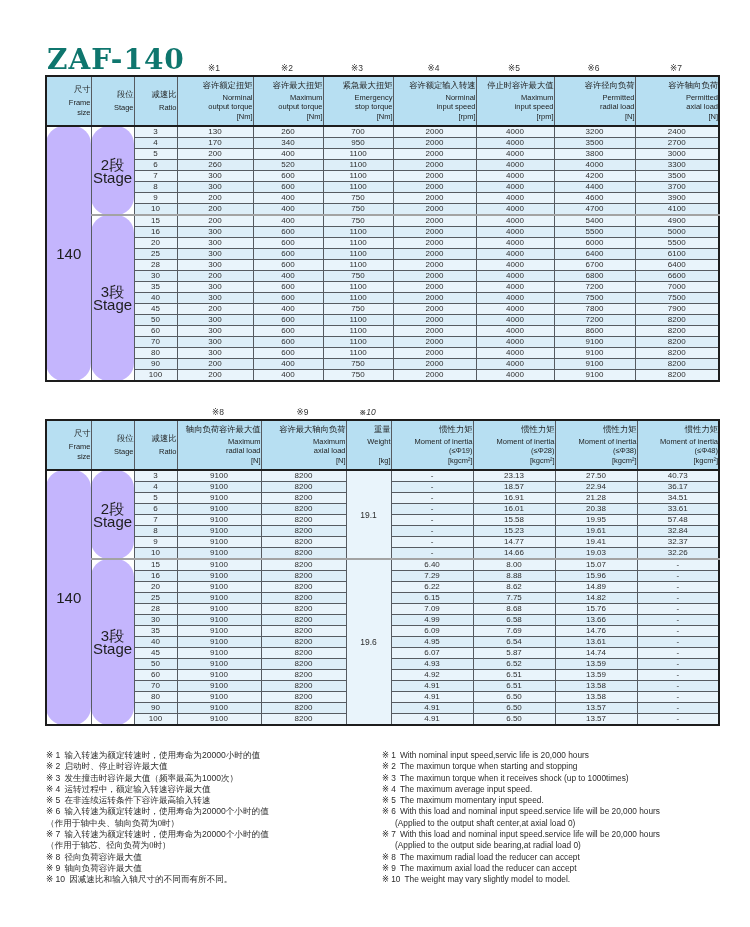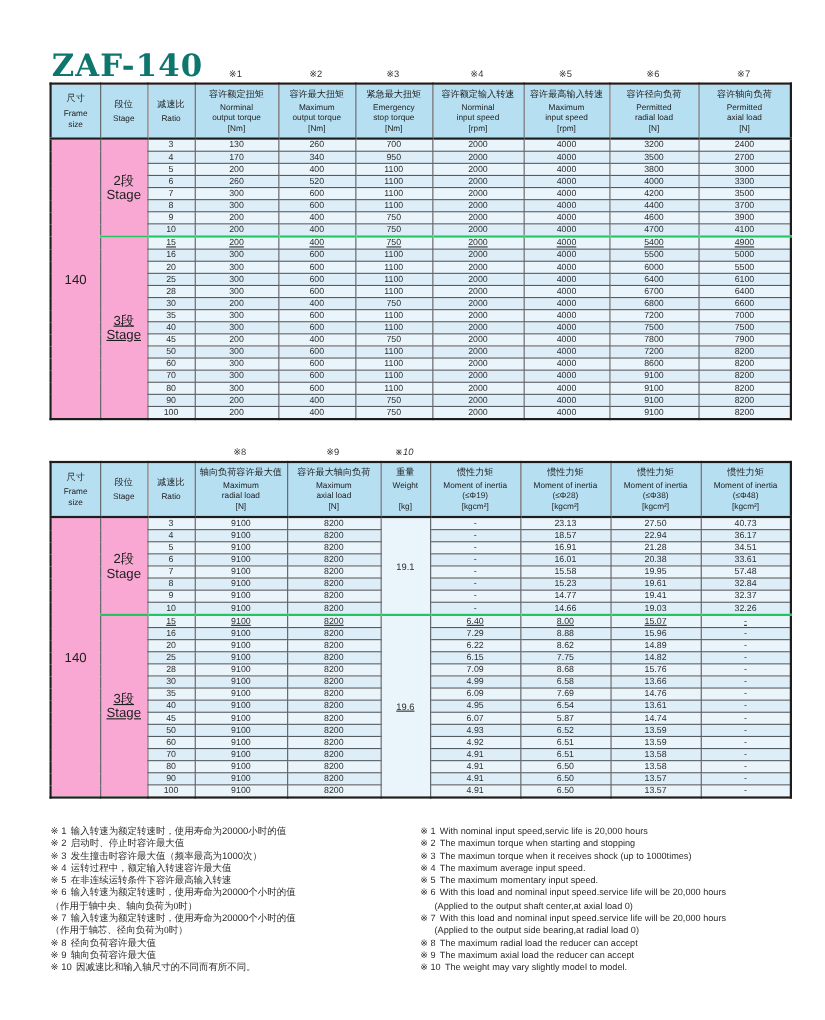--- a/index.html
+++ b/index.html
@@ -29,33 +29,33 @@
 
   table.spec {
     border-collapse:collapse; table-layout:fixed; width:673px;
     border:2px solid #1d1d1d;
   }
   table.spec th, table.spec td {
     border:1px solid #565b61; overflow:hidden; white-space:nowrap;
   }
   table.spec thead th {
     background:#b7dff2; font-weight:normal; font-size:7.5px; line-height:9.5px;
-    padding:4px 0; text-align:center; vertical-align:middle; color:#1e1e1e;
+    padding:4px 0; text-align:right; vertical-align:middle; color:#1e1e1e;
     border-bottom:2px solid #1d1d1d;
   }
   table.spec thead th div.hcn { font-size:8.3px; margin-bottom:2px; }
   table.spec thead th.idcol div.hcn { margin-bottom:4px; }
   table.spec td {
     height:10.4px; line-height:10px; font-size:8px; text-align:center;
     padding:0; color:#2e2e2e; background:#e9f4fb;
   }
   table.spec tr.even td { background:#ddeef8; }
-  table.spec tr.sec-start td { border-top:2px solid #22c55e;text-decoration:underline; }
+  table.spec tr.sec-start td { border-top:2px solid #a3a3a3; }
   table.spec td.solid {
-    background:#f9a8d4; font-size:12px; color:#1e1e1e; vertical-align:middle;
+    background:#c4b5fd; font-size:15px; color:#1e1e1e; vertical-align:middle;border-radius:18px;
   }
   table.spec td.solid div { line-height:13px; }
   table.spec td.spanval { background:#e9f4fb; font-size:8.5px; vertical-align:middle; }
 
   .footnotes {
     position:absolute; left:46px; top:750px; width:676px;
     display:flex; flex-direction:row;
   }
   .fn-col { flex:0 0 auto; }
   #fn-cn { width:336px; font-size:8.6px; line-height:11.3px; color:#2b2b2b; }
@@ -130,21 +130,21 @@
               <div>stop torque</div>
               <div>[Nm]</div>
             </th>
             <th>
               <div class="hcn">容许额定输入转速</div>
               <div>Norminal</div>
               <div>input speed</div>
               <div>[rpm]</div>
             </th>
             <th>
-              <div class="hcn">容许最高输入转速</div>
+              <div class="hcn">停止时容许最大值</div>
               <div>Maximum</div>
               <div>input speed</div>
               <div>[rpm]</div>
             </th>
             <th>
               <div class="hcn">容许径向负荷</div>
               <div>Permitted</div>
               <div>radial load</div>
               <div>[N]</div>
             </th>

